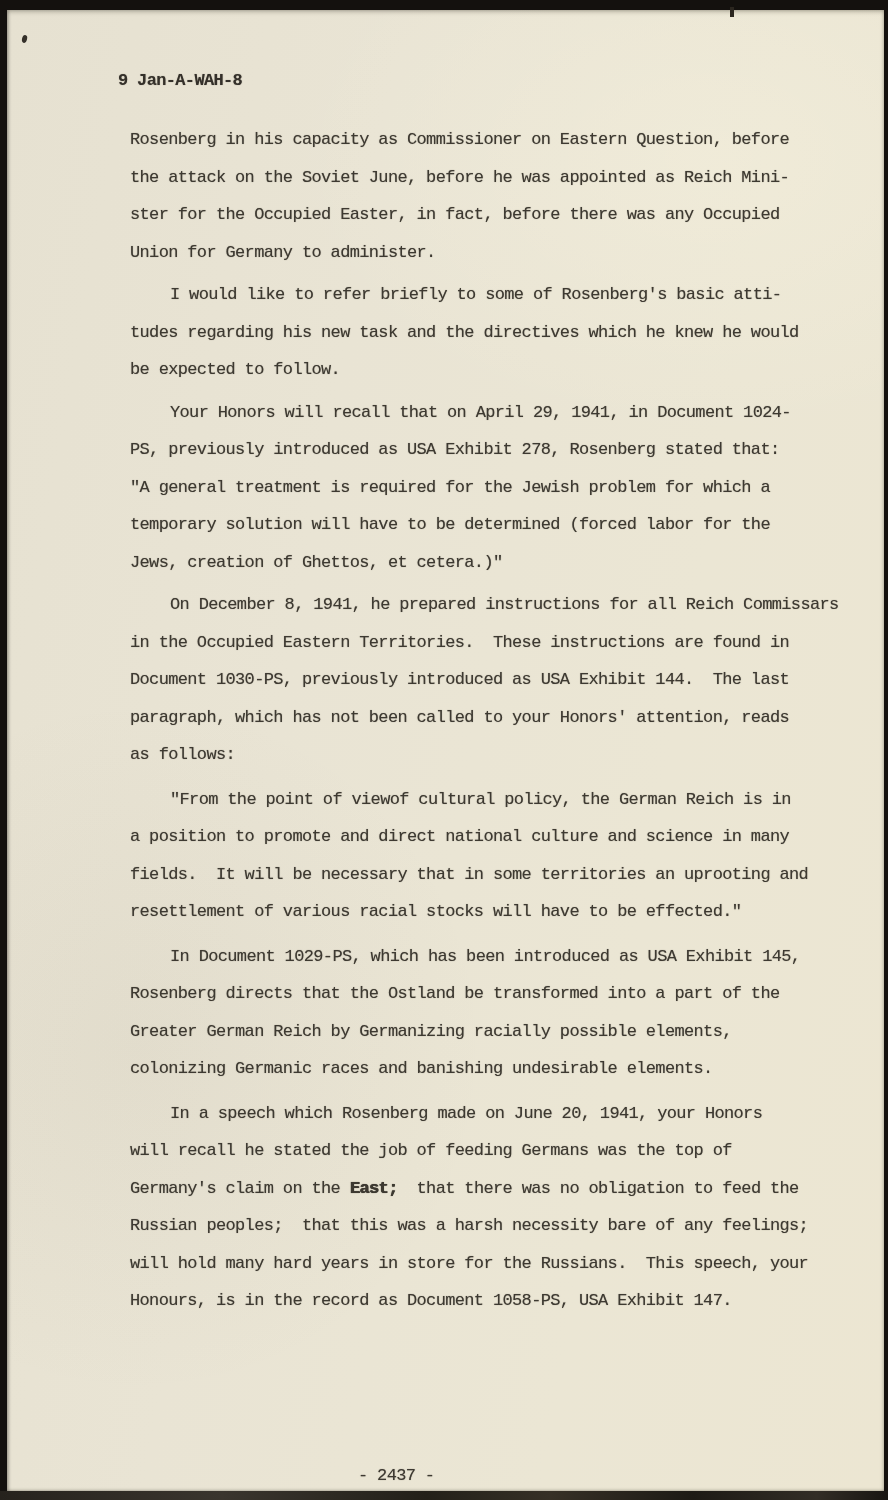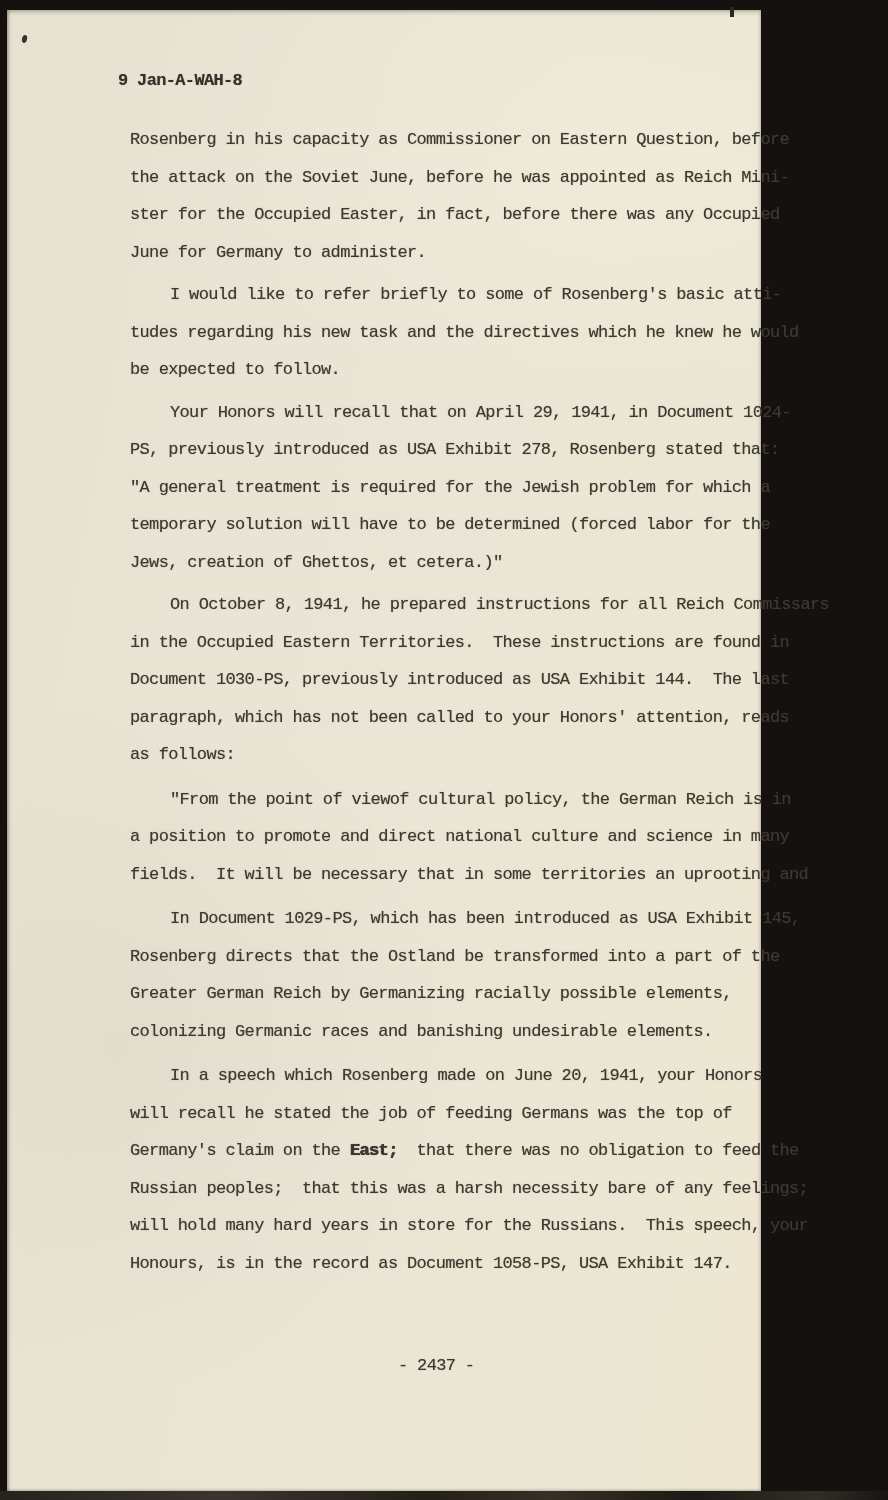--- a/index.html
+++ b/index.html
@@ -12,21 +12,21 @@
     width: 888px;
     height: 1500px;
     overflow: hidden;
     background: #14110e;
     font-family: "Liberation Mono", "DejaVu Sans Mono", monospace;
   }
   .paper {
     position: absolute;
     left: 7px;
     top: 10px;
-    width: 754px;
+    width: 877px;
     height: 1482px;
     background:
       radial-gradient(ellipse 600px 400px at 80% 10%, rgba(255,250,230,0.25), rgba(255,250,230,0) 70%),
       radial-gradient(ellipse 500px 500px at 15% 70%, rgba(120,110,90,0.06), rgba(120,110,90,0) 70%),
       linear-gradient(100deg, #e6e1d1 0%, #e9e4d4 35%, #ebe6d4 70%, #ece6d2 100%);
     box-shadow: inset 0 2px 4px rgba(40,35,25,0.25), inset 2px 0 3px rgba(40,35,25,0.18), inset 0 -2px 3px rgba(40,35,25,0.25);
   }
   .edge-bottom {
     position: absolute;
     left: 0;
@@ -83,65 +83,65 @@
     margin-left: 17px;
   }
   .line.indent { text-indent: 40px; }
   .overstrike {
     font-weight: bold;
     text-shadow: 0.7px 0 0 currentColor, 0 0 1px rgba(50,45,38,0.7);
   }
   .footer-line {
     position: absolute;
     left: 351px;
-    top: 1344px;
+    top: 1454px;
     line-height: 24px;
-    margin-left: 40px;
   }
 </style>
 </head>
 <body>
 
 <div class="scan">
   <div class="paper">
     <div class="speck"></div>
     <div class="mark-top"></div>
 
     <div class="typed header-line">9 Jan-A-WAH-8</div>
 
     <div class="typed doc-body" id="doc-body">
         <div class="para">
           <div class="line">Rosenberg in his capacity as Commissioner on Eastern Question, before</div>
           <div class="line">the attack on the Soviet June, before he was appointed as Reich Mini-</div>
           <div class="line">ster for the Occupied Easter, in fact, before there was any Occupied</div>
-          <div class="line">June for Germany to administer.</div>
+          <div class="line">Union for Germany to administer.</div>
         </div>
         <div class="para">
           <div class="line indent">I would like to refer briefly to some of Rosenberg's basic atti-</div>
           <div class="line">tudes regarding his new task and the directives which he knew he would</div>
           <div class="line">be expected to follow.</div>
         </div>
         <div class="para">
           <div class="line indent">Your Honors will recall that on April 29, 1941, in Document 1024-</div>
           <div class="line">PS, previously introduced as USA Exhibit 278, Rosenberg stated that:</div>
           <div class="line">"A general treatment is required for the Jewish problem for which a</div>
           <div class="line">temporary solution will have to be determined (forced labor for the</div>
           <div class="line">Jews, creation of Ghettos, et cetera.)"</div>
         </div>
         <div class="para">
-          <div class="line indent">On October 8, 1941, he prepared instructions for all Reich Commissars</div>
+          <div class="line indent">On December 8, 1941, he prepared instructions for all Reich Commissars</div>
           <div class="line">in the Occupied Eastern Territories.  These instructions are found in</div>
           <div class="line">Document 1030-PS, previously introduced as USA Exhibit 144.  The last</div>
           <div class="line">paragraph, which has not been called to your Honors' attention, reads</div>
           <div class="line">as follows:</div>
         </div>
         <div class="para extra-gap">
           <div class="line indent">"From the point of viewof cultural policy, the German Reich is in</div>
           <div class="line">a position to promote and direct national culture and science in many</div>
           <div class="line">fields.  It will be necessary that in some territories an uprooting and</div>
+          <div class="line">resettlement of various racial stocks will have to be effected."</div>
         </div>
         <div class="para extra-gap">
           <div class="line indent">In Document 1029-PS, which has been introduced as USA Exhibit 145,</div>
           <div class="line">Rosenberg directs that the Ostland be transformed into a part of the</div>
           <div class="line">Greater German Reich by Germanizing racially possible elements,</div>
           <div class="line">colonizing Germanic races and banishing undesirable elements.</div>
         </div>
         <div class="para extra-gap">
           <div class="line indent">In a speech which Rosenberg made on June 20, 1941, your Honors</div>
           <div class="line">will recall he stated the job of feeding Germans was the top of</div>

